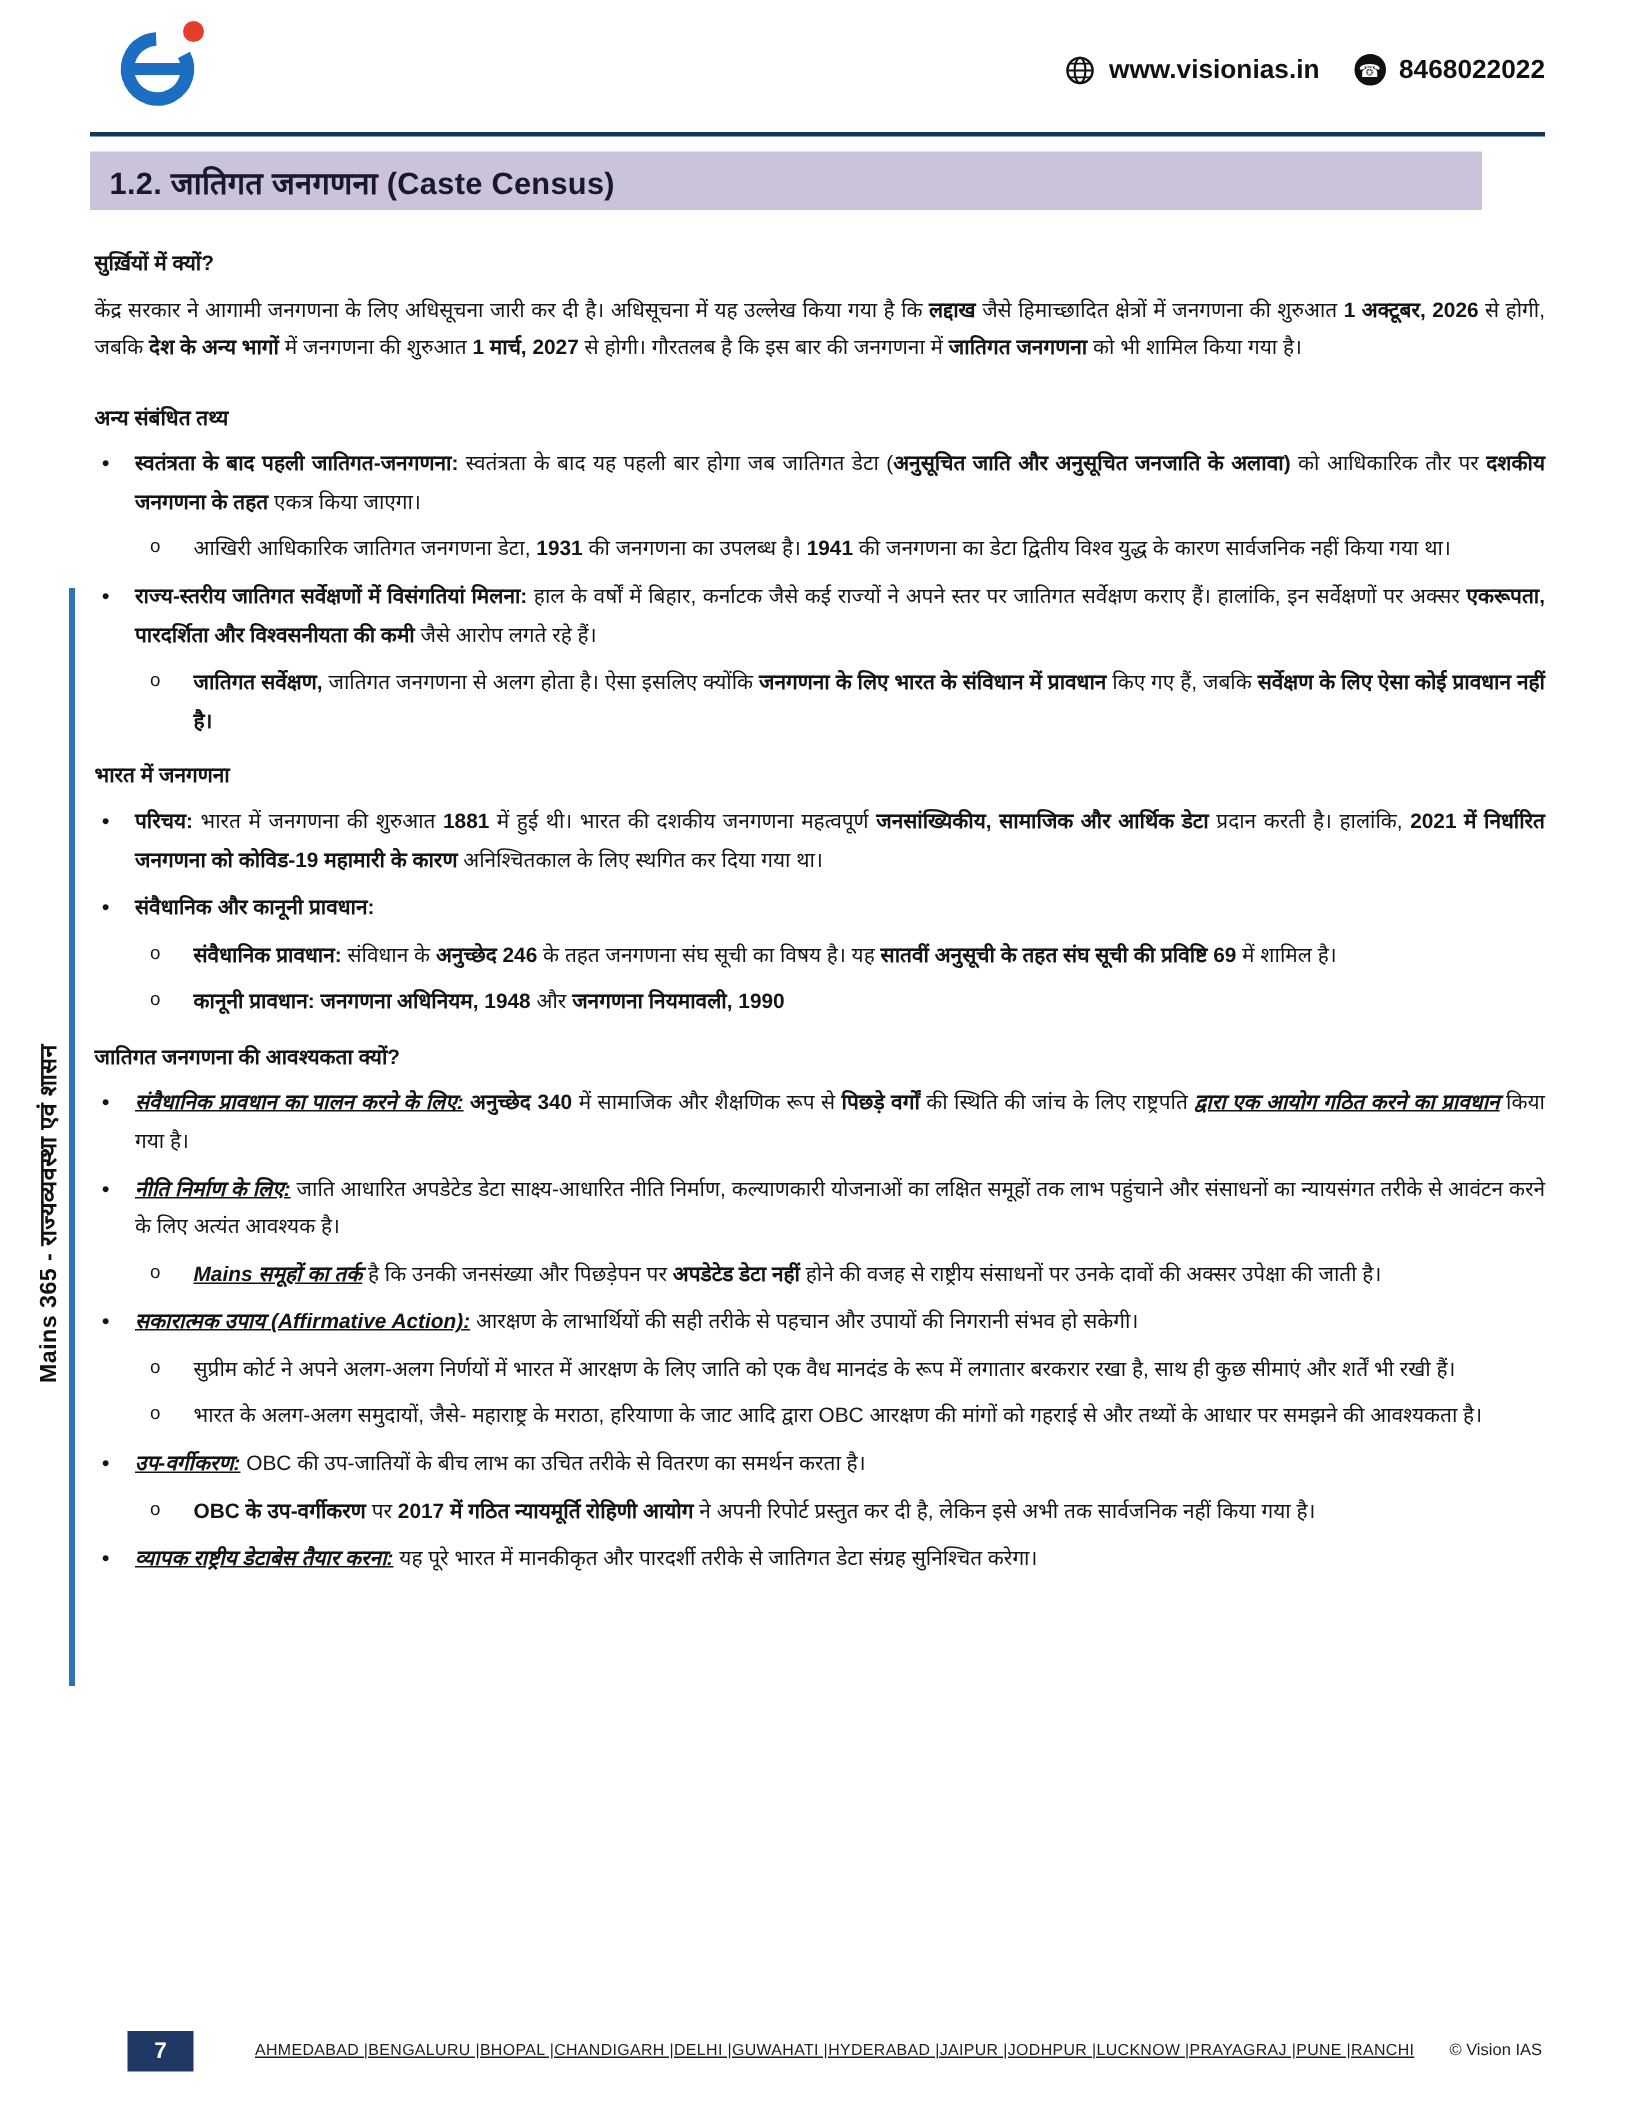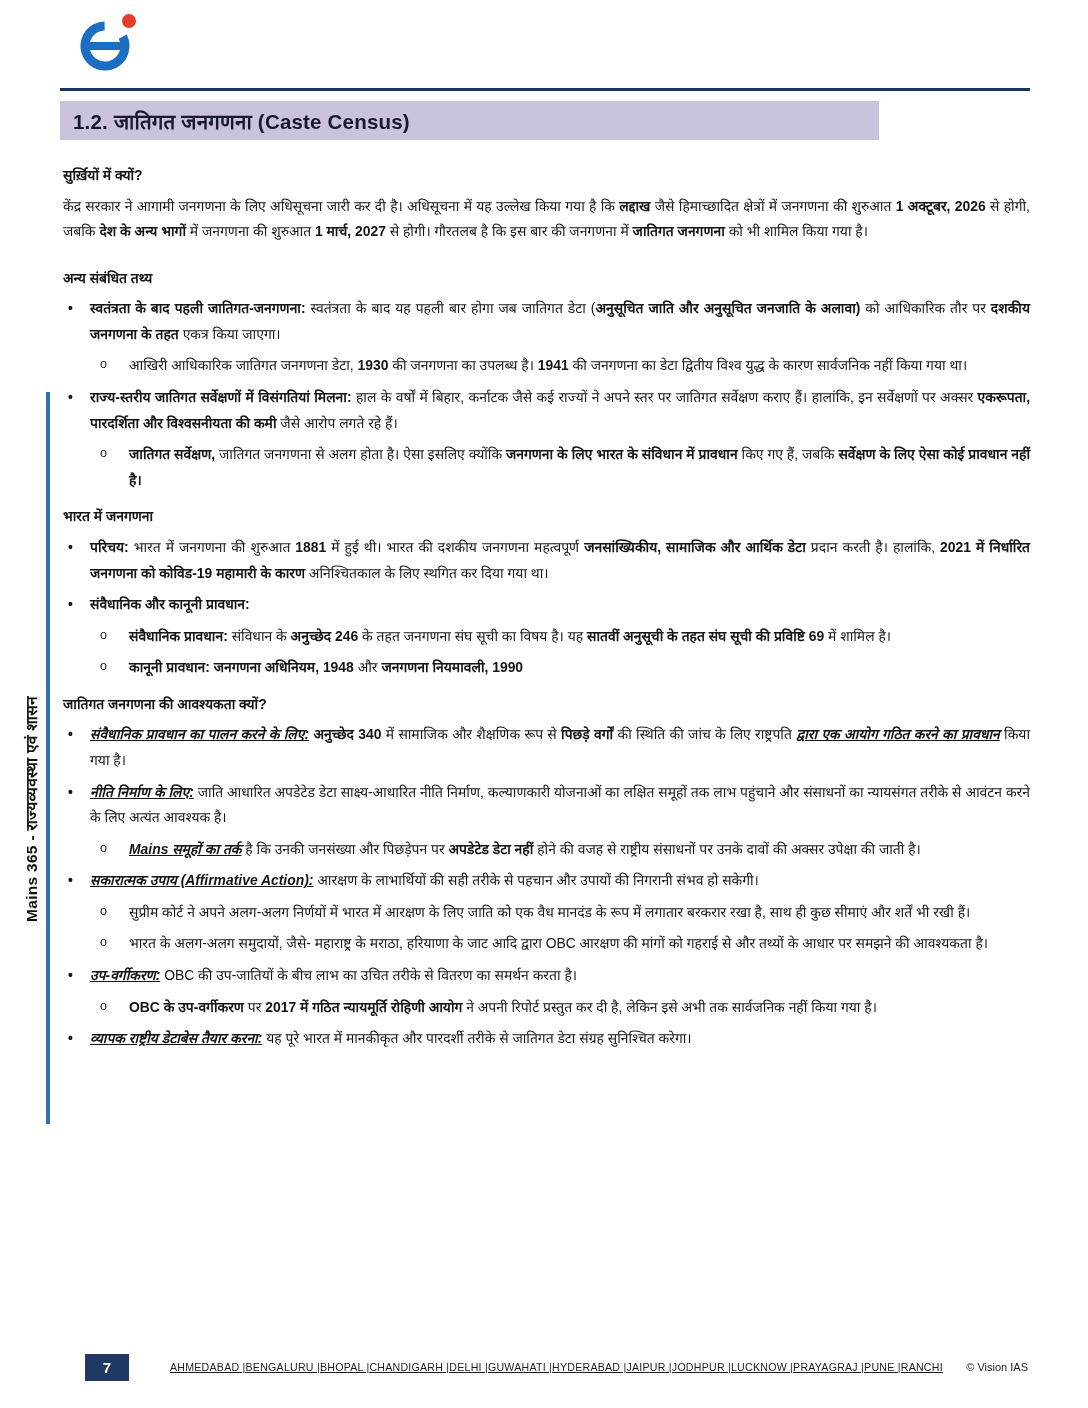--- a/index.html
+++ b/index.html
@@ -10,21 +10,21 @@
   
   .logo { position:absolute; left:76px; top:8px; width:64px; height:70px; }
   .header-right { position:absolute; top:36px; right:58px; display:flex; align-items:center; gap:9px;
                   font-weight:700; font-size:17.5px; color:#101010; }
   .hicon { display:inline-flex; align-items:center; justify-content:center; width:21px; height:21px; }
   .phone-badge { background:#101010; border-radius:50%; color:#fff; font-size:12px; line-height:1; }
   .site { margin-right:14px; }
   .header-rule { position:absolute; left:60px; top:88px; width:970px; height:2.5px; background:#17365d; }
 
   
-  .title-bar { position:absolute; left:60px; top:101px; width:819px; height:39px; background:#cbc3dc;
+  .title-bar { position:absolute; left:60px; top:101px; width:928px; height:39px; background:#cbc3dc;
                display:flex; align-items:center; padding-left:13px; }
   .title-bar span { font-size:20.5px; font-weight:700; color:#181830; letter-spacing:0.2px; }
 
   
   .vline { position:absolute; left:46px; top:392px; width:4px; height:732px; background:#2e74b5; }
   .vertical-label { position:absolute; left:20px; top:922px; transform:rotate(-90deg); transform-origin:0 0;
                     white-space:nowrap; font-weight:700; font-size:15.5px; color:#111; letter-spacing:0.3px; }
 
   
   .content { position:absolute; left:63px; top:152px; width:967px; font-size:13.9px; line-height:1.84;
@@ -51,36 +51,50 @@
 <div class="page">
 
   <div class="logo">
     <svg width="64" height="70" viewBox="0 0 64 70" aria-hidden="true">
       <circle cx="29" cy="38" r="20" fill="none" stroke="#1b6ec2" stroke-width="9" stroke-dasharray="103 23" transform="rotate(-28 29 38)"></circle>
       <line x1="11" y1="38" x2="47" y2="38" stroke="#1b6ec2" stroke-width="8"></line>
       <circle cx="53" cy="13" r="7" fill="#e33e2b"></circle>
     </svg>
   </div>
 
+  <div class="header-right">
+    <span class="hicon">
+      <svg width="20" height="20" viewBox="0 0 20 20" aria-hidden="true">
+        <circle cx="10" cy="10" r="8.4" fill="none" stroke="#101010" stroke-width="1.6"></circle>
+        <ellipse cx="10" cy="10" rx="3.6" ry="8.4" fill="none" stroke="#101010" stroke-width="1.4"></ellipse>
+        <line x1="1.6" y1="10" x2="18.4" y2="10" stroke="#101010" stroke-width="1.4"></line>
+        <line x1="2.6" y1="5.4" x2="17.4" y2="5.4" stroke="#101010" stroke-width="1.2"></line>
+        <line x1="2.6" y1="14.6" x2="17.4" y2="14.6" stroke="#101010" stroke-width="1.2"></line>
+      </svg>
+    </span>
+    <span class="site">www.visionias.in</span>
+    <span class="hicon phone-badge">☎</span>
+    <span>8468022022</span>
+  </div>
 
   <div class="header-rule"></div>
 
   <div class="title-bar">
     <span>1.2. जातिगत जनगणना (Caste Census)</span>
   </div>
 
   <div class="vline"></div>
   <div class="vertical-label">Mains 365 - राज्यव्यवस्था एवं शासन</div>
 
   <main class="content" id="doc-body">
       <div class="blk h"><span class="bold">सुर्ख़ियों में क्यों?</span></div>
       <div class="blk p"><span>केंद्र सरकार ने आगामी जनगणना के लिए अधिसूचना जारी कर दी है। अधिसूचना में यह उल्लेख किया गया है कि </span><span class="bold">लद्दाख</span><span> जैसे हिमाच्छादित क्षेत्रों में जनगणना की शुरुआत </span><span class="bold">1 अक्टूबर, 2026</span><span> से होगी, जबकि </span><span class="bold">देश के अन्य भागों</span><span> में जनगणना की शुरुआत </span><span class="bold">1 मार्च, 2027</span><span> से होगी। गौरतलब है कि इस बार की जनगणना में </span><span class="bold">जातिगत जनगणना</span><span> को भी शामिल किया गया है।</span></div>
       <div class="blk h"><span class="bold">अन्य संबंधित तथ्य</span></div>
       <div class="blk b1"><span class="marker">•</span><span class="bold">स्वतंत्रता के बाद पहली जातिगत-जनगणना:</span><span> स्वतंत्रता के बाद यह पहली बार होगा जब जातिगत डेटा (</span><span class="bold">अनुसूचित जाति और अनुसूचित जनजाति के अलावा)</span><span> को आधिकारिक तौर पर </span><span class="bold">दशकीय जनगणना के तहत</span><span> एकत्र किया जाएगा।</span></div>
-      <div class="blk b2"><span class="marker">o</span><span>आखिरी आधिकारिक जातिगत जनगणना डेटा, </span><span class="bold">1930</span><span> की जनगणना का उपलब्ध है। </span><span class="bold">1941</span><span> की जनगणना का डेटा द्वितीय विश्व युद्ध के कारण सार्वजनिक नहीं किया गया था।</span></div>
+      <div class="blk b2"><span class="marker">o</span><span>आखिरी आधिकारिक जातिगत जनगणना डेटा, </span><span class="bold">1931</span><span> की जनगणना का उपलब्ध है। </span><span class="bold">1941</span><span> की जनगणना का डेटा द्वितीय विश्व युद्ध के कारण सार्वजनिक नहीं किया गया था।</span></div>
       <div class="blk b1"><span class="marker">•</span><span class="bold">राज्य-स्तरीय जातिगत सर्वेक्षणों में विसंगतियां मिलना:</span><span> हाल के वर्षों में बिहार, कर्नाटक जैसे कई राज्यों ने अपने स्तर पर जातिगत सर्वेक्षण कराए हैं। हालांकि, इन सर्वेक्षणों पर अक्सर </span><span class="bold">एकरूपता, पारदर्शिता और विश्वसनीयता की कमी</span><span> जैसे आरोप लगते रहे हैं।</span></div>
       <div class="blk b2"><span class="marker">o</span><span class="bold">जातिगत सर्वेक्षण,</span><span> जातिगत जनगणना से अलग होता है। ऐसा इसलिए क्योंकि </span><span class="bold">जनगणना के लिए भारत के संविधान में प्रावधान</span><span> किए गए हैं, जबकि </span><span class="bold">सर्वेक्षण के लिए ऐसा कोई प्रावधान नहीं है।</span></div>
       <div class="blk h"><span class="bold">भारत में जनगणना</span></div>
       <div class="blk b1"><span class="marker">•</span><span class="bold">परिचय:</span><span> भारत में जनगणना की शुरुआत </span><span class="bold">1881</span><span> में हुई थी। भारत की दशकीय जनगणना महत्वपूर्ण </span><span class="bold">जनसांख्यिकीय, सामाजिक और आर्थिक डेटा</span><span> प्रदान करती है। हालांकि, </span><span class="bold">2021 में निर्धारित जनगणना को कोविड-19 महामारी के कारण</span><span> अनिश्चितकाल के लिए स्थगित कर दिया गया था।</span></div>
       <div class="blk b1"><span class="marker">•</span><span class="bold">संवैधानिक और कानूनी प्रावधान:</span></div>
       <div class="blk b2"><span class="marker">o</span><span class="bold">संवैधानिक प्रावधान:</span><span> संविधान के </span><span class="bold">अनुच्छेद 246</span><span> के तहत जनगणना संघ सूची का विषय है। यह </span><span class="bold">सातवीं अनुसूची के तहत संघ सूची की प्रविष्टि 69</span><span> में शामिल है।</span></div>
       <div class="blk b2"><span class="marker">o</span><span class="bold">कानूनी प्रावधान:</span><span> </span><span class="bold">जनगणना अधिनियम, 1948</span><span> और </span><span class="bold">जनगणना नियमावली, 1990</span></div>
       <div class="blk h"><span class="bold">जातिगत जनगणना की आवश्यकता क्यों?</span></div>
       <div class="blk b1"><span class="marker">•</span><span class="bold underline">संवैधानिक प्रावधान का पालन करने के लिए:</span><span> </span><span class="bold">अनुच्छेद 340</span><span> में सामाजिक और शैक्षणिक रूप से </span><span class="bold">पिछड़े वर्गों</span><span> की स्थिति की जांच के लिए राष्ट्रपति </span><span class="bold underline">द्वारा एक आयोग गठित करने का प्रावधान</span><span> किया गया है।</span></div>
       <div class="blk b1"><span class="marker">•</span><span class="bold underline">नीति निर्माण के लिए:</span><span> जाति आधारित अपडेटेड डेटा साक्ष्य-आधारित नीति निर्माण, कल्याणकारी योजनाओं का लक्षित समूहों तक लाभ पहुंचाने और संसाधनों का न्यायसंगत तरीके से आवंटन करने के लिए अत्यंत आवश्यक है।</span></div>

